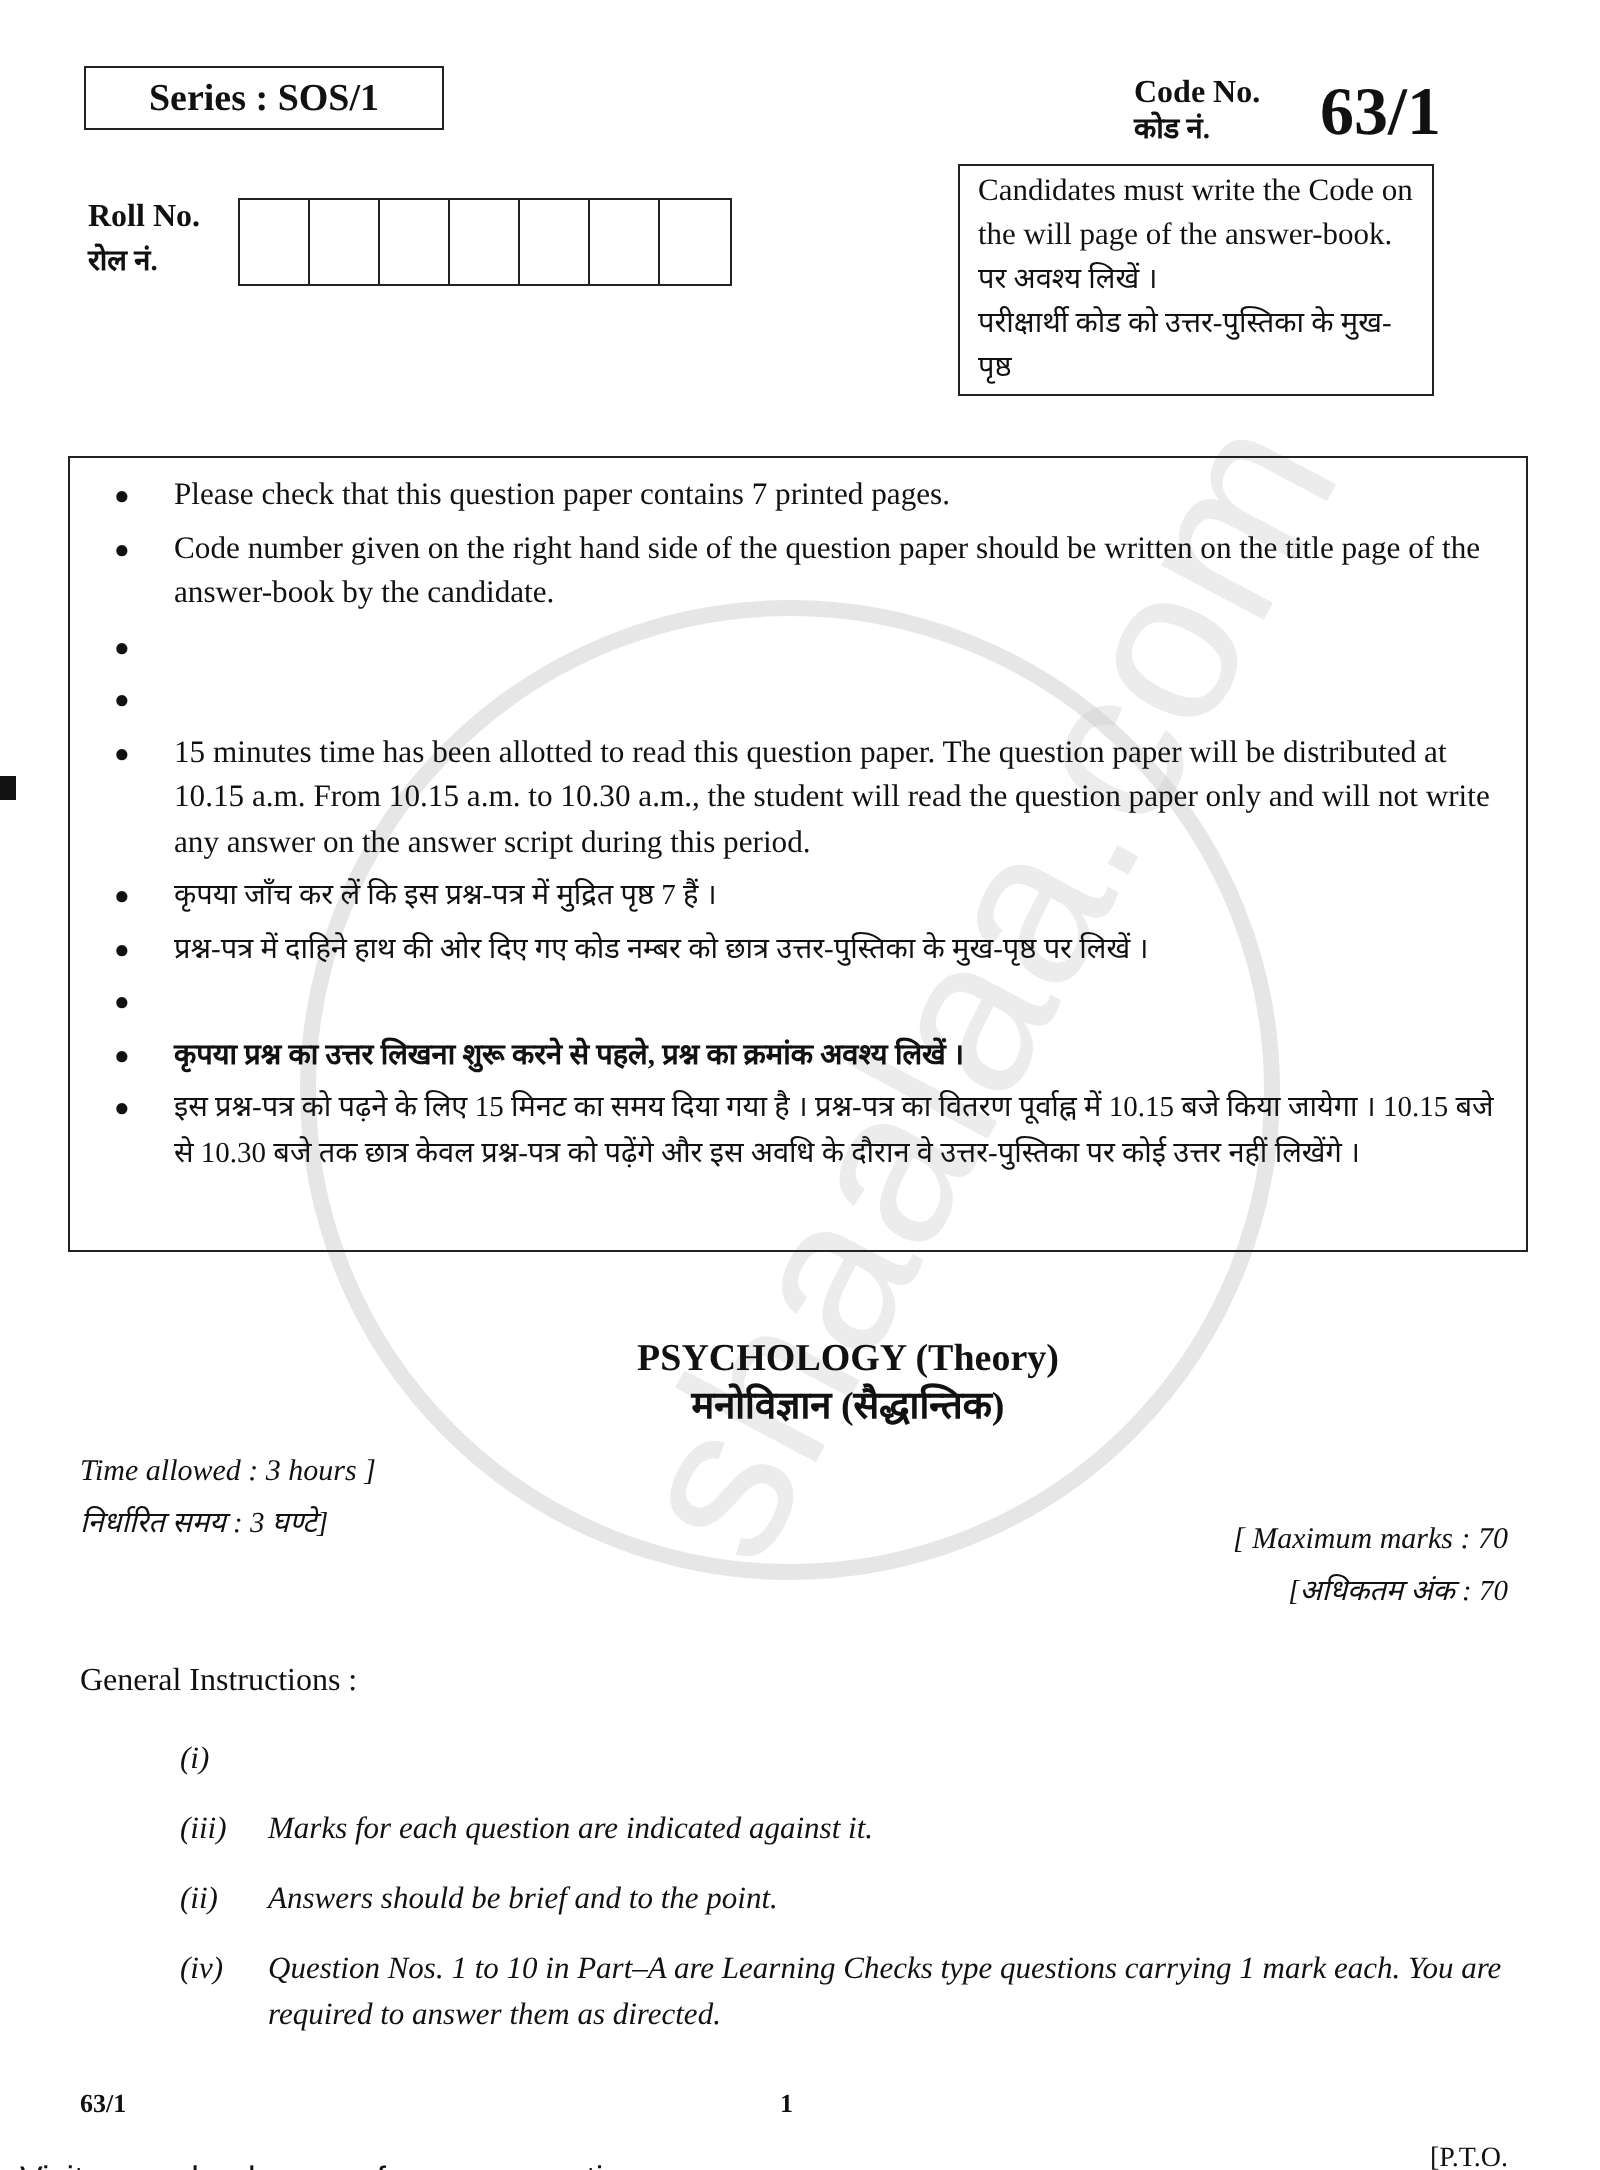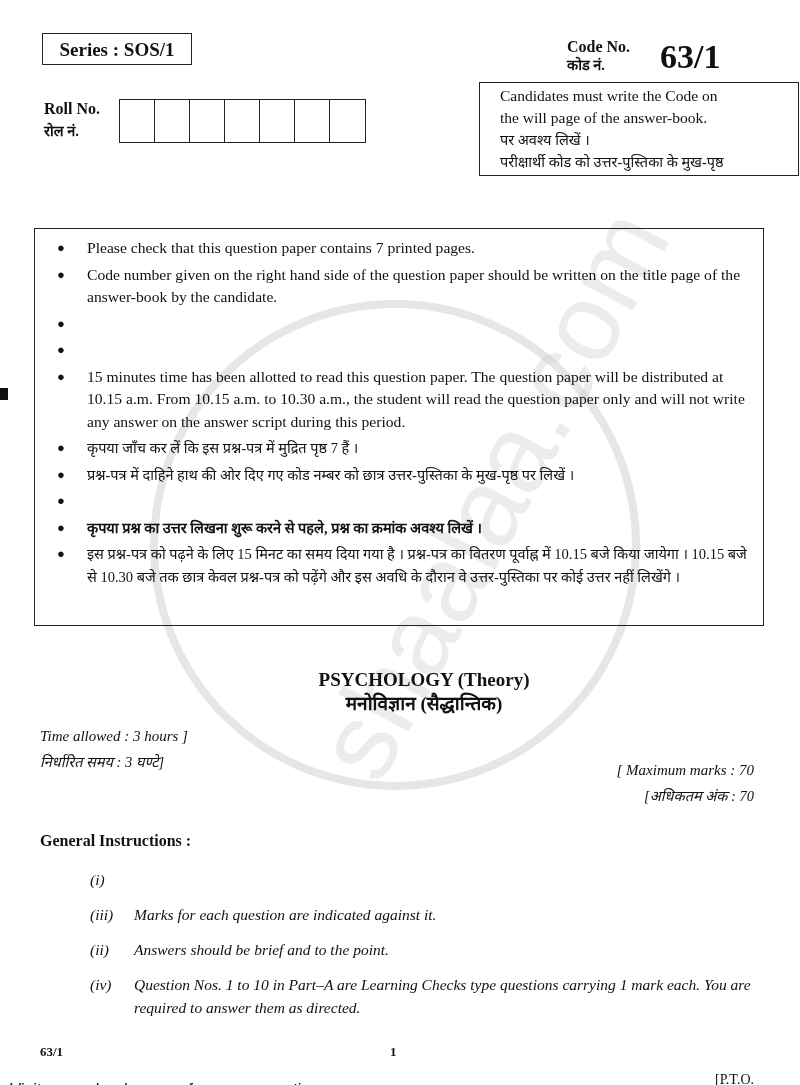--- a/index.html
+++ b/index.html
@@ -1,38 +1,38 @@
 <!DOCTYPE html>
 <html><head>
 <meta charset="utf-8">
 <style>
   html, body { margin:0; padding:0; }
   body { width:800px; height:1085px; background:#fff; position:relative; overflow:hidden;
          font-family:"Liberation Serif", "DejaVu Serif", serif; color:#111; }
   .abs { position:absolute; }
-  .series-box { left:42px; top:33px; width:150px; height:32px; border:1.5px solid #222;
+  .series-box { left:42px; top:33px; width:180px; height:32px; border:1.5px solid #222;
                 font-weight:bold; font-size:19px; line-height:32px; text-align:center; box-sizing:border-box; }
   .roll-label { left:44px; top:98px; font-weight:bold; font-size:16px; line-height:22px; }
   .roll-boxes { left:119px; top:99px; display:flex; border:1.5px solid #222; }
   .roll-box { width:35px; height:42px; border-right:1.5px solid #222; box-sizing:border-box; }
   .roll-box:last-child { border-right:none; }
   .code-label { left:567px; top:38px; font-weight:bold; font-size:16px; line-height:18px; }
   .code-num { left:660px; top:38px; font-weight:bold; font-size:34px; }
-  .code-note { left:479px; top:82px; width:320px; border:1.5px solid #222; padding:2px 20px;
+  .code-note { left:479px; top:82px; width:238px; border:1.5px solid #222; padding:2px 9px;
                font-size:15.5px; line-height:22px; box-sizing:border-box; }
   .instr-box { left:34px; top:228px; width:730px; height:398px; border:1.5px solid #222; border-left-width:1px; box-sizing:border-box; }
   .instr-list { list-style:none; margin:0; padding:8px 14px 0 22px; font-size:15.6px; line-height:22.5px; }
   .instr-list li { display:flex; margin-bottom:4px; }
   .instr-list li .dot { width:30px; flex:none; font-size:13px; }
   .instr-list li.bold { font-weight:bold; }
   .hi { font-size:14.5px; }
   .title { left:0; width:800px; top:668px; text-align:center; font-weight:bold; font-size:19px; line-height:24px;padding-left:24px; }
   .time-left { left:40px; top:723px; font-style:italic; font-size:15px; line-height:26px; }
   .time-right { right:46px; top:757px; font-style:italic; font-size:15px; line-height:26px; text-align:right; }
-  .gi-head { left:40px; top:832px; font-weight:bold; font-size:16px; }
+  .gi-head { left:40px; top:832px; font-weight:normal; font-size:16px; }
   .gi-list { left:90px; top:868px; width:670px; font-style:italic; font-size:15.5px; line-height:23px; margin:0; padding:0; list-style:none; }
   .gi-list li { display:flex; margin-bottom:12px; }
   .gi-list .num { width:44px; flex:none; }
   .footer-code { left:40px; top:1044px; font-weight:bold; font-size:13px; }
   .footer-page { left:390px; top:1044px; font-weight:bold; font-size:13px; }
   .footer-pto { right:46px; top:1072px; font-weight:normal; font-size:14px; }
   .visit { left:10px; top:1048px; font-family:"Liberation Sans","DejaVu Sans",sans-serif; font-size:17px; color:#111;margin-top:32px; }
   .watermark-circle { left:150px; top:300px; width:490px; height:490px; border:8px solid rgba(200,200,200,0.45); border-radius:50%; box-sizing:border-box; pointer-events:none; }
   .watermark-text { left:180px; top:430px; font-family:"Liberation Sans","DejaVu Sans",sans-serif; font-size:110px; color:rgba(200,200,200,0.35); transform:rotate(-62deg); transform-origin:center; pointer-events:none; }
   .edge-mark { left:0; top:388px; width:8px; height:12px; background:#111; }

